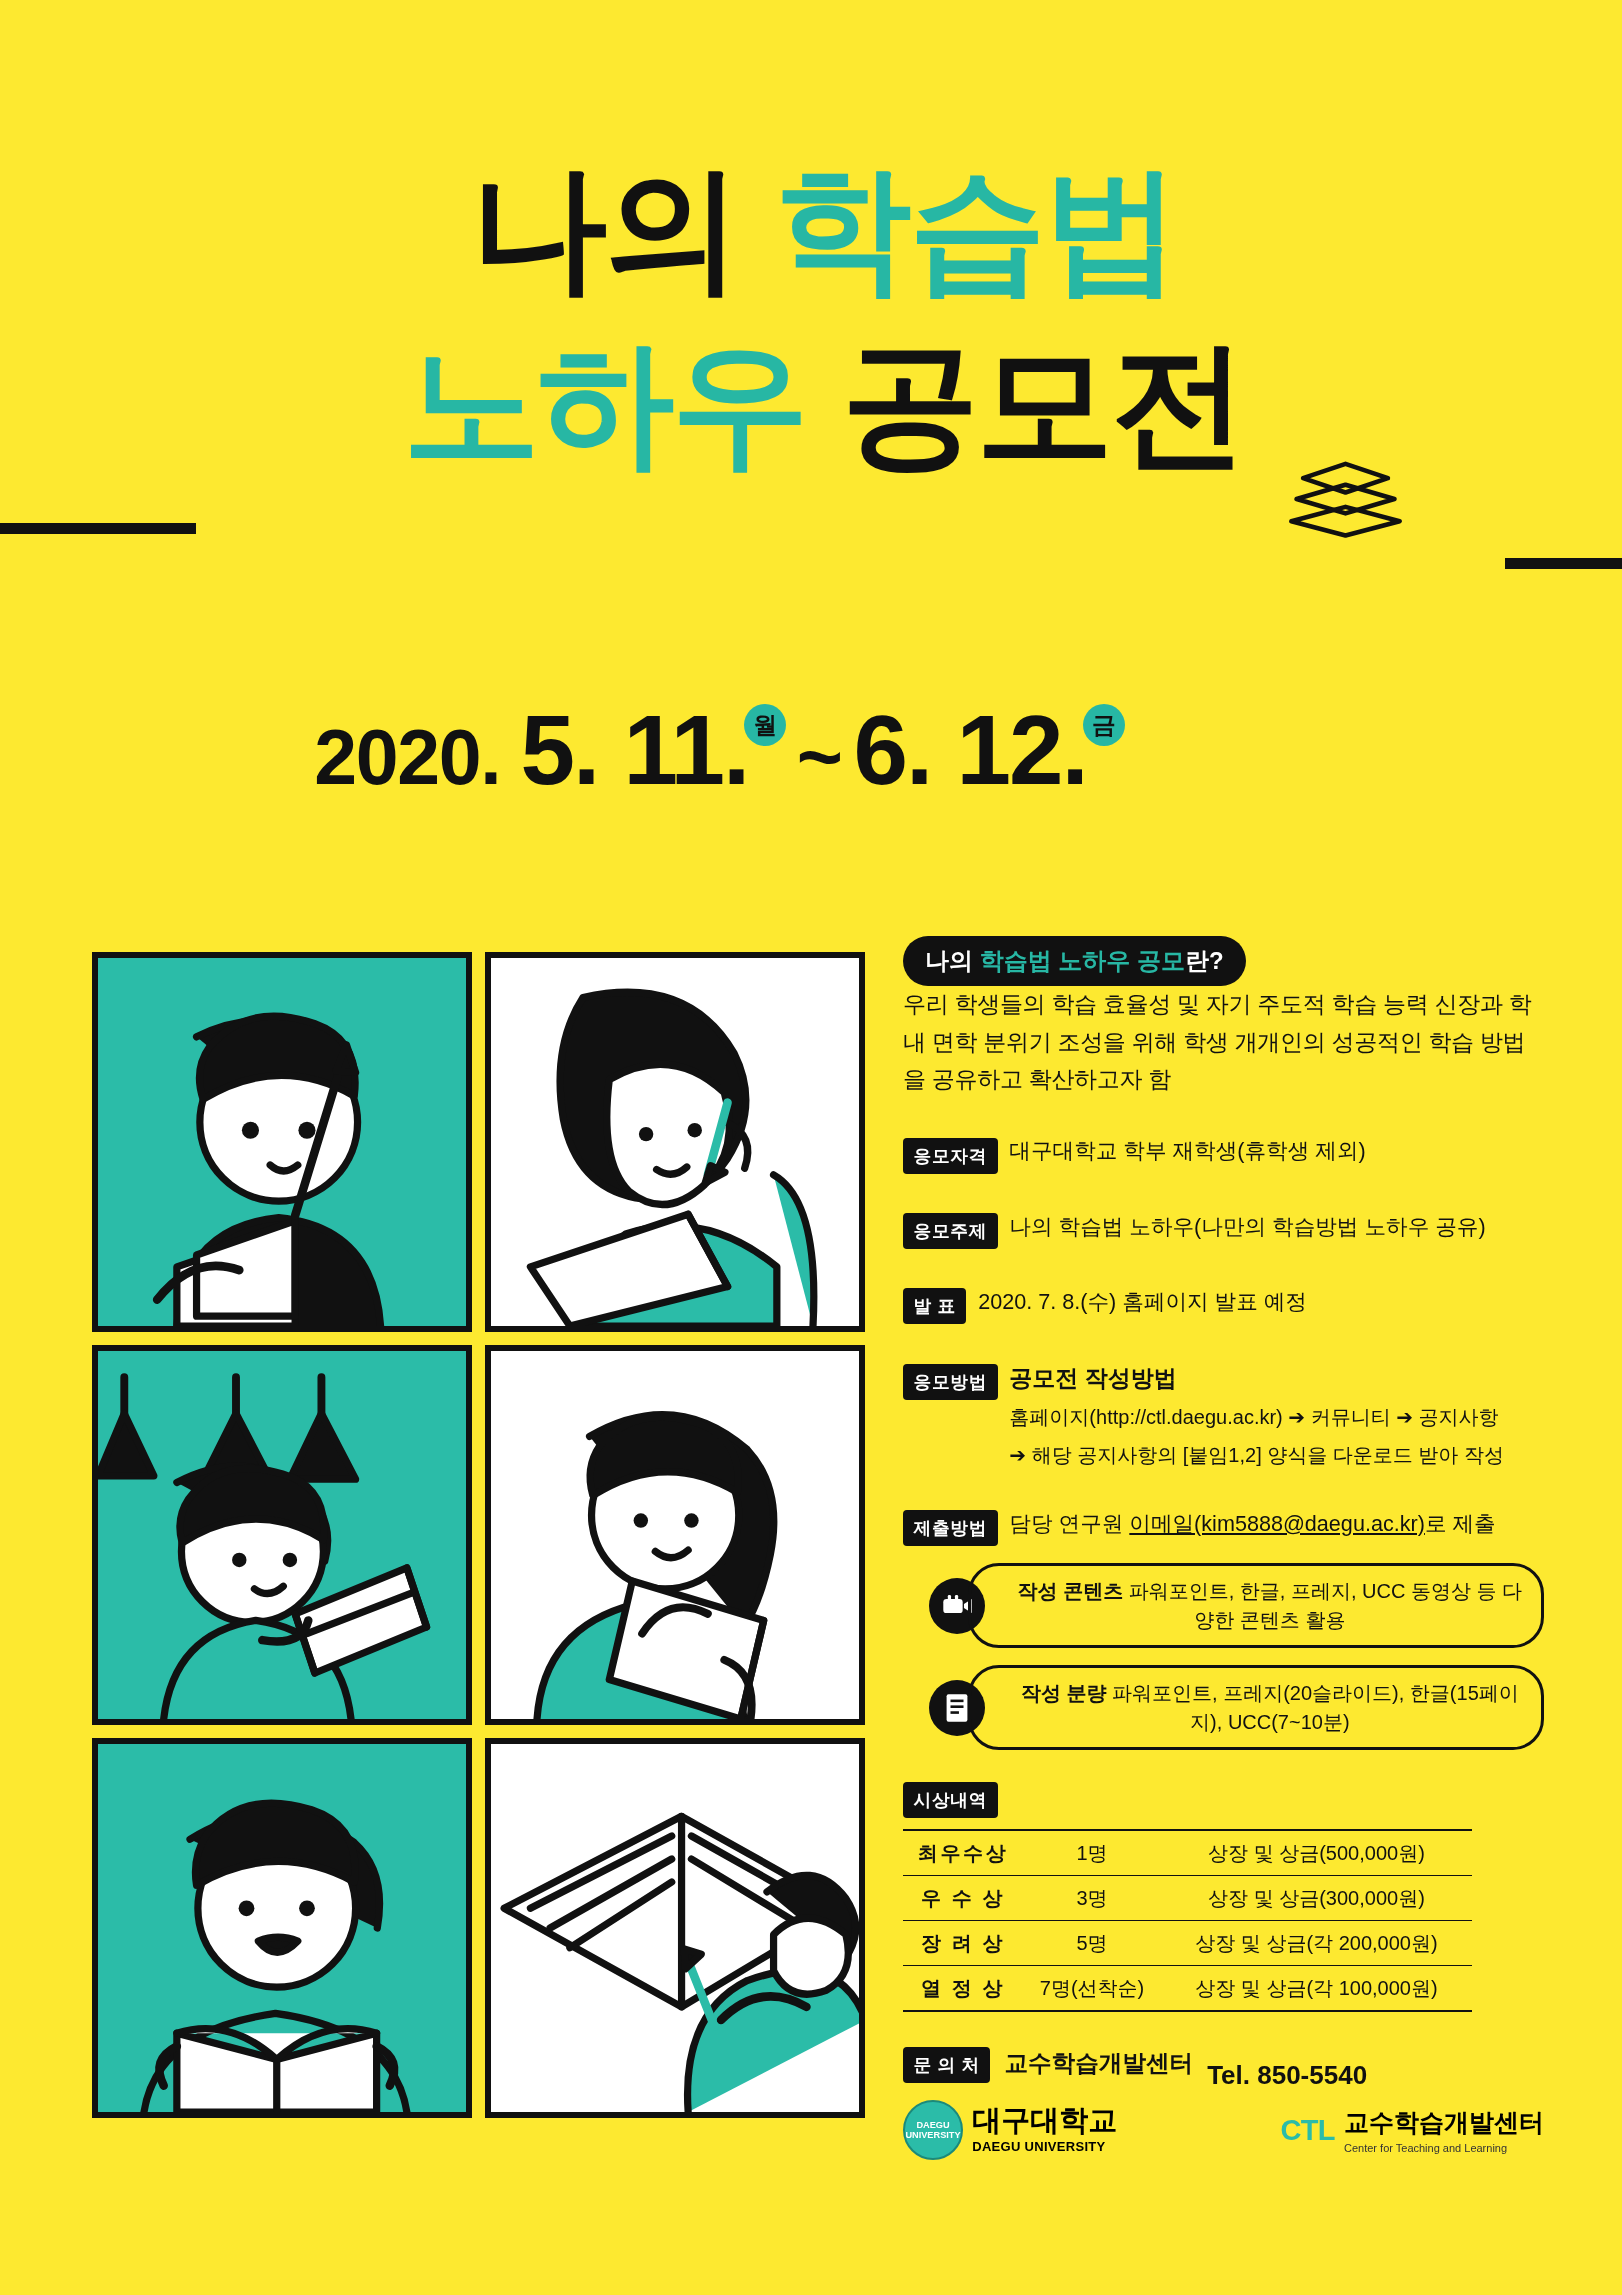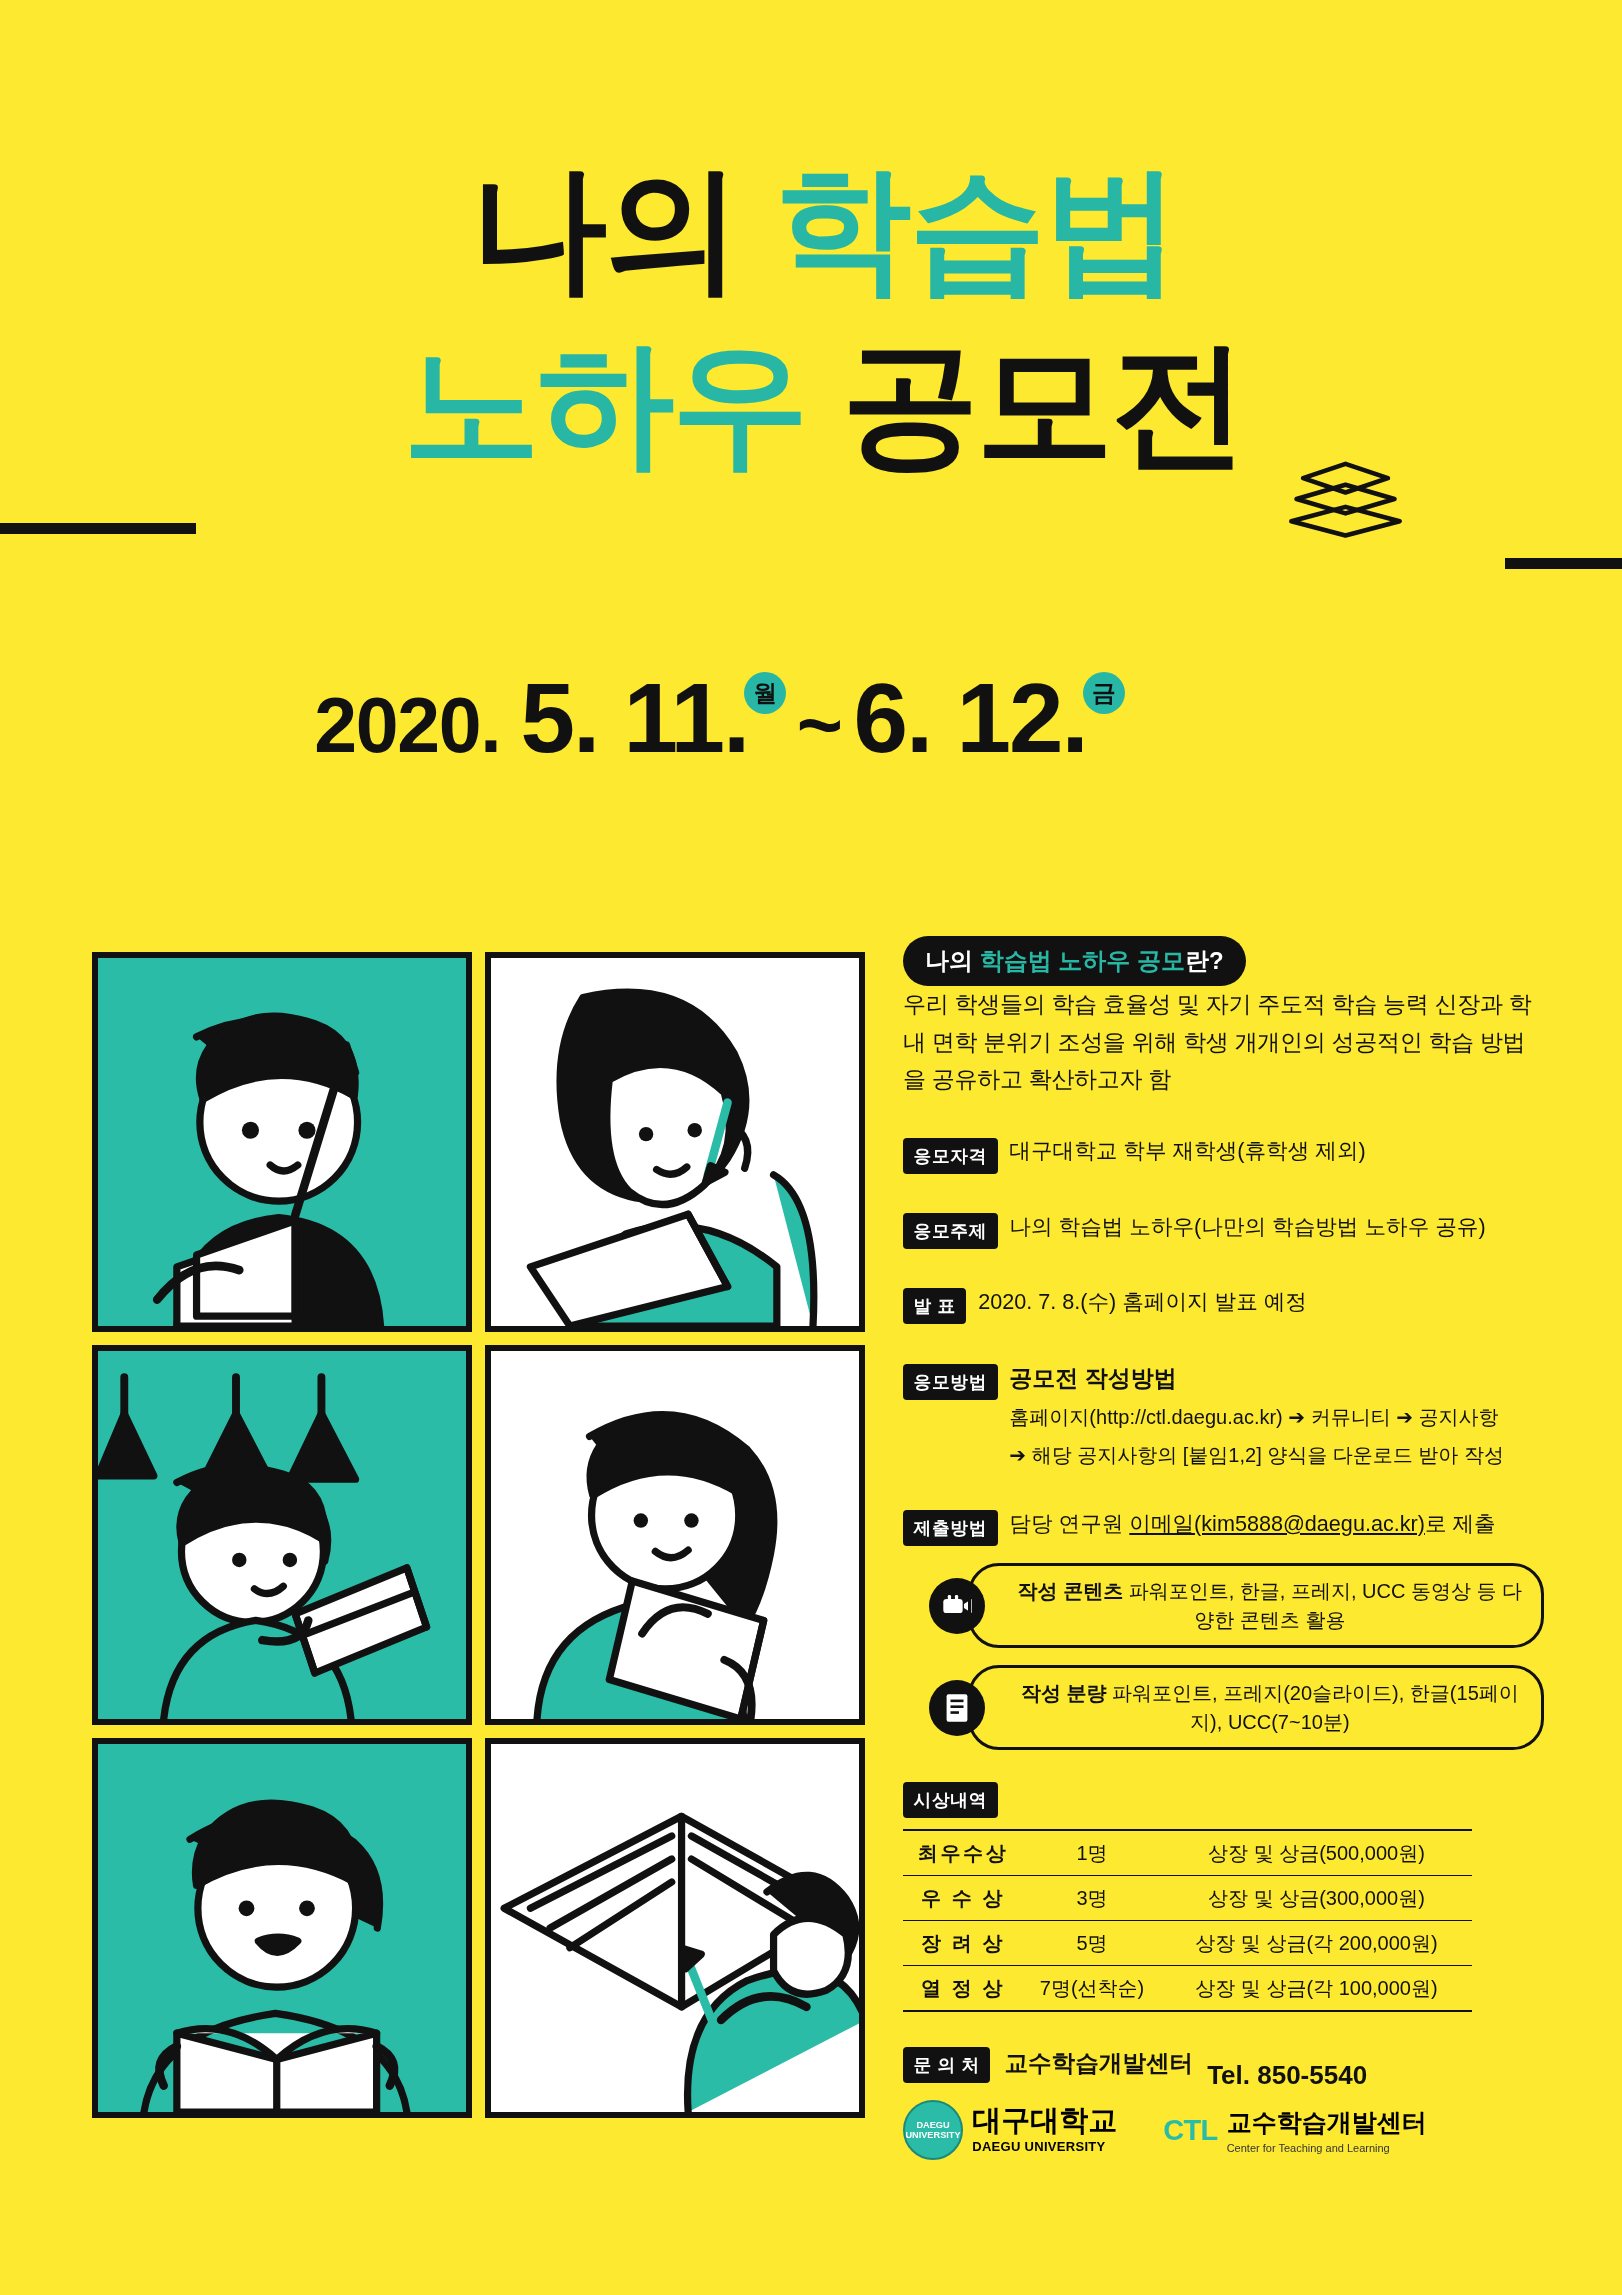--- a/index.html
+++ b/index.html
@@ -55,21 +55,21 @@
     position: absolute;
     right: 209px;
     top: 452px;
     width: 137px;
     height: 98px;
   }
 
   
   .date-block {
     position: absolute;
-    top: 662px;
+    top: 694px;
     left: 0;
     width: 1439px;
     text-align: center;
     color: #111;
     white-space: nowrap;
   }
   .date-year { font-size: 77px; font-weight: 700; letter-spacing: -1.3px; }
   .date-big { font-size: 98px; font-weight: 900; letter-spacing: -2px; }
   .date-chip {
     display: inline-block;
@@ -216,21 +216,21 @@
   .contact .ctel { font-size: 26px; font-weight: 800; margin-top: 24px; }
 
   
   .logos {
     position: absolute;
     left: 903px;
     top: 2100px;
     width: 641px;
     display: flex;
     align-items: center;
-    justify-content: flex-start;
+    justify-content: space-between;
     gap: 46px;
   }
   .logo-unit { display: flex; align-items: center; gap: 9.2px; }
   .seal {
     width: 60px; height: 60px; border-radius: 50%;
     background: #2BBCA8; border: 2.6px solid #1b8a7b;
     display:flex; align-items:center; justify-content:center;
     color:#fff; font-size:9.2px; font-weight:700; text-align:center; line-height:1.1;
   }
   .logo-kr { font-size: 29px; font-weight: 800; line-height: 1; }

